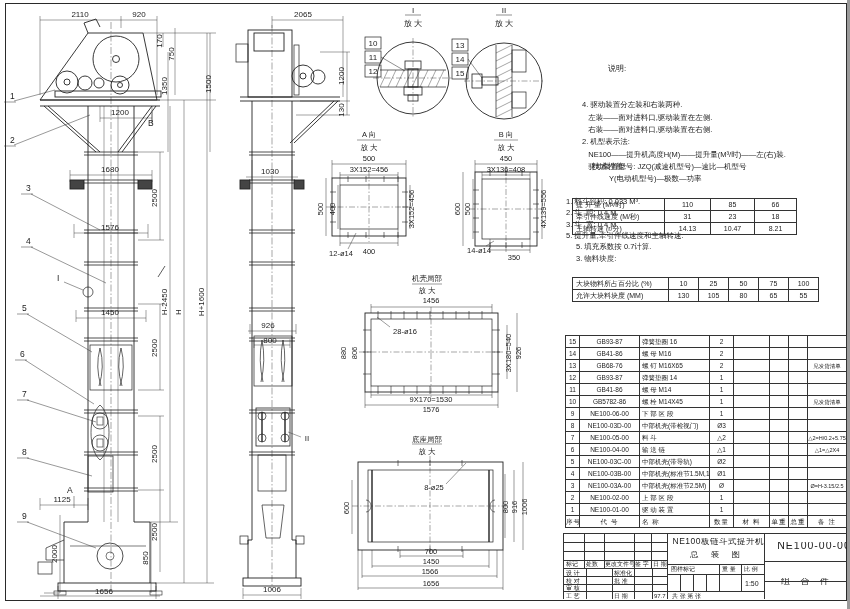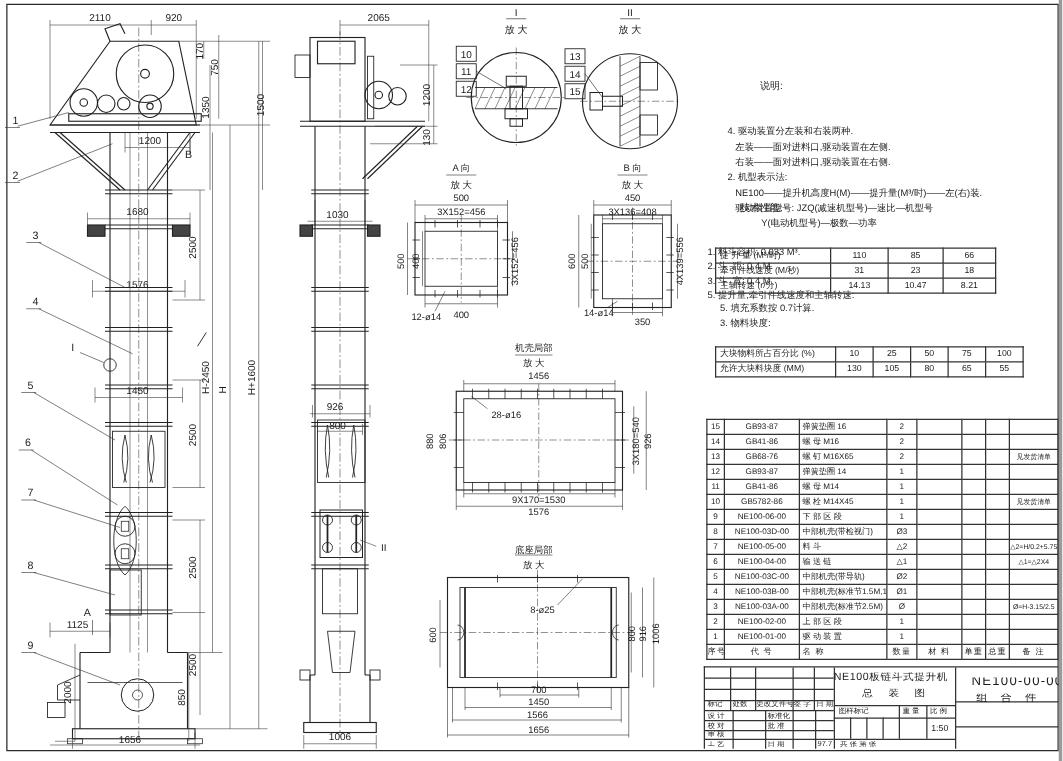--- a/index.html
+++ b/index.html
@@ -23,21 +23,21 @@
   #bom{position:absolute;left:565px;top:335px;width:281px;}
   #bom td{font-size:6.5px;}
   #bom td:nth-child(3){text-align:left;padding-left:2px;}
   #bom td:nth-child(8){font-size:5.5px;}
   #bom .bomhead td{font-size:6.5px;letter-spacing:1px;}
   .tb{position:absolute;left:563px;top:533px;width:283px;height:65px;border-top:1px solid #333;border-left:1px solid #333;}
   .tb .vl{position:absolute;width:1px;background:#333;}
   .tb .hl{position:absolute;height:1px;background:#333;}
   .tb .cell{position:absolute;font-size:6px;line-height:7px;white-space:nowrap;overflow:hidden;}
   .tb .big{font-size:10.5px;letter-spacing:1px;text-align:center;}
-  .tb .t1{font-size:8.5px;text-align:left;letter-spacing:0.5px;}
+  .tb .t1{font-size:8.5px;text-align:right;letter-spacing:0.5px;}
   .tb .t2{font-size:8.5px;text-align:center;letter-spacing:5px;}
   .tb .pt{font-size:9px;text-align:center;letter-spacing:4px;}
 </style>
 </head>
 <body>
 
 <div id="sheet">
   <div class="frame"></div>
 
   <svg width="850" height="609" viewBox="0 0 850 609" style="position:absolute;left:0;top:0">
@@ -634,17 +634,17 @@
     <div class="cell t2" style="left:107px;top:17px;width:93px">总 装 图</div>
     <div class="cell" style="left:107px;top:31.5px">图样标记</div>
     <div class="cell" style="left:158px;top:31.5px">重 量</div>
     <div class="cell" style="left:180px;top:31.5px">比 例</div>
     <div class="cell" style="left:181px;top:46px;font-size:7px">1:50</div>
     <div class="cell" style="left:108px;top:58.5px">共    张  第    张</div>
 
     <div class="hl" style="left:200px;top:27px;width:83px"></div>
     <div class="hl" style="left:200px;top:47px;width:83px"></div>
     <div class="cell big" style="left:200px;top:8px;width:100px">NE100-00-00</div>
-    <div class="cell pt" style="left:203px;top:21px;width:80px">组 合 件</div>
+    <div class="cell pt" style="left:203px;top:44px;width:80px">组 合 件</div>
   </div>
 
   <div class="edge-r"></div>
 </div>
 
 </body></html>

